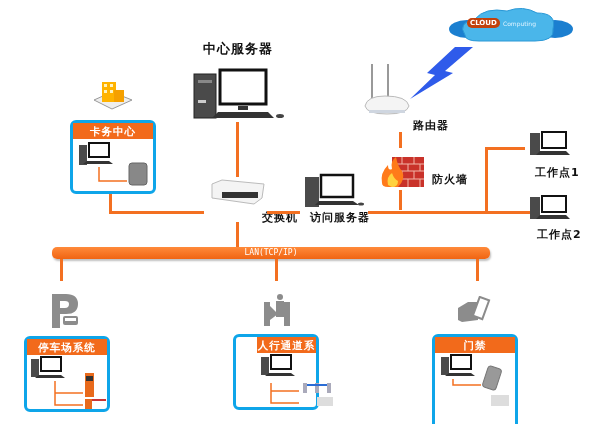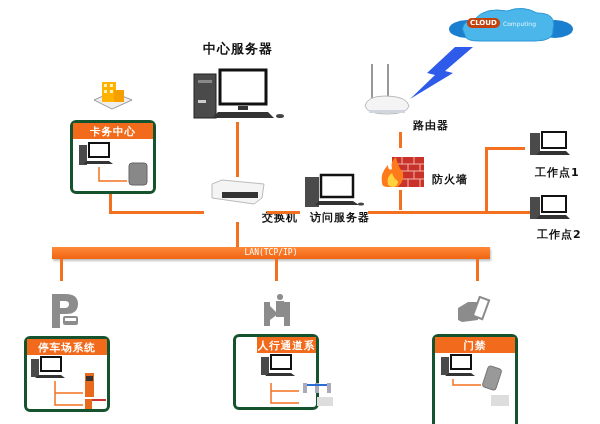--- a/index.html
+++ b/index.html
@@ -1,22 +1,22 @@
 <!DOCTYPE html>
 <html><head>
 <meta charset="utf-8">
 <style>
   html,body{margin:0;padding:0;background:#fff;}
   body{width:600px;height:424px;position:relative;overflow:hidden;font-family:"DejaVu Sans",sans-serif;}
   .abs{position:absolute;}
   .line{position:absolute;background:#f37021;}
   .lbl{position:absolute;font-size:11px;font-weight:bold;color:#111;white-space:nowrap;letter-spacing:1px;}
-  .box{position:absolute;border:3px solid #14532d;border-radius:6px;background:#fff;box-sizing:border-box;}
+  .box{position:absolute;border:3px solid #0ea5e9;border-radius:6px;background:#fff;box-sizing:border-box;}
   .box .hdr{background:#f26a1b;color:#fff;font-size:10.5px;font-weight:bold;text-align:center;height:16px;line-height:16px;letter-spacing:1px;}
-  .lan{position:absolute;left:52px;top:247px;width:438px;height:12px;border-radius:0;background:linear-gradient(#ff8a3a,#f06412);box-shadow:1px 2px 2px rgba(0,0,0,0.25);color:#fff;font-size:8px;font-family:"DejaVu Sans Mono",monospace;text-align:center;line-height:12px;}
+  .lan{position:absolute;left:52px;top:247px;width:438px;height:12px;border-radius:5px;background:linear-gradient(#ff8a3a,#f06412);box-shadow:1px 2px 2px rgba(0,0,0,0.25);color:#fff;font-size:8px;font-family:"DejaVu Sans Mono",monospace;text-align:center;line-height:12px;}
   .pc{position:absolute;}
 </style>
 </head>
 <body>
 
 <div class="abs" style="left:445px;top:5px;width:130px;height:40px;">
   <svg width="130" height="40">
     <ellipse cx="22" cy="24" rx="18" ry="9" fill="#1b7fd0"></ellipse>
     <ellipse cx="110" cy="24" rx="18" ry="9" fill="#1b7fd0"></ellipse>
     <path d="M20 30 Q12 18 30 14 Q40 2 62 6 Q78 0 92 8 Q112 8 108 24 Q110 36 90 36 L34 36 Q20 36 20 30Z" fill="#4ab6ea" stroke="#2a98d6"></path>

